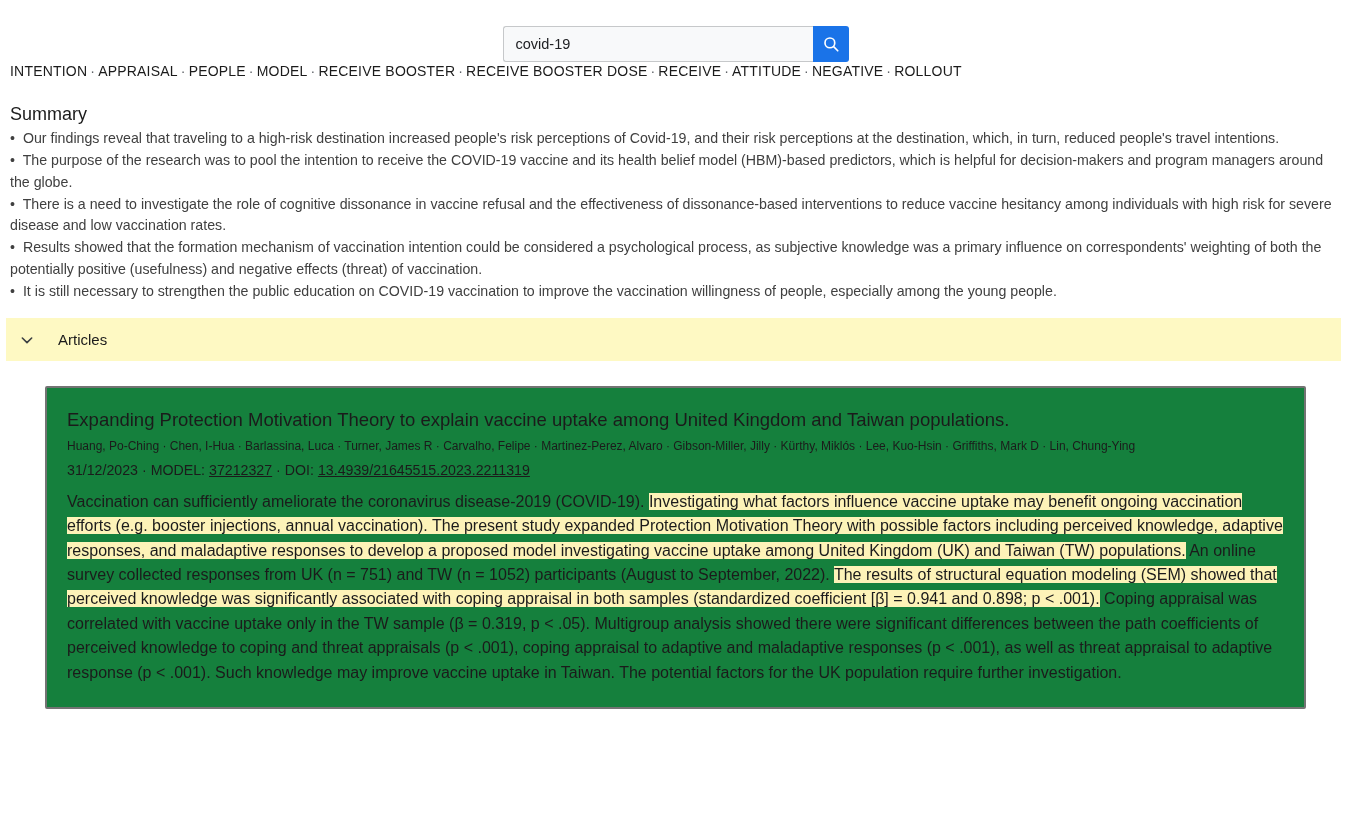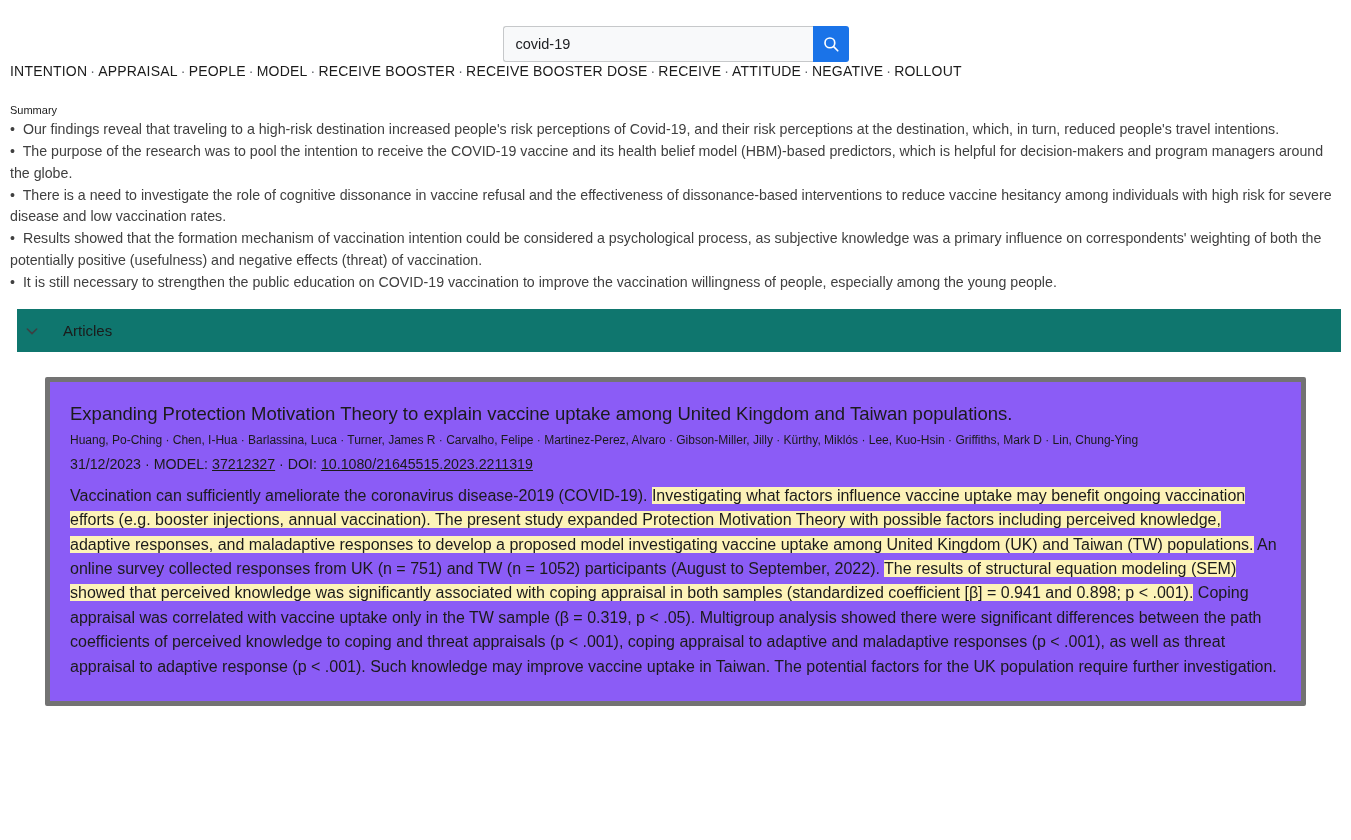--- a/index.html
+++ b/index.html
@@ -67,62 +67,62 @@
     line-height: 1.32;
     letter-spacing: 0.2px;
     color: #1b1b1b;
     margin-bottom: 2px;
   }
   .topics .sep { color: #5f6368; padding: 0 3px; }
   .topic { cursor: pointer; }
 
   
   .summary-label {
-    font-size: 11px;
+    font-size: 18px;
     margin-top: 24px;
     margin-bottom: 3px;
   }
   .summary-list { }
   .summary-item {
     font-size: 14.2px;
     line-height: 1.53;
     color: #404040;
   }
   .summary-item .bullet { margin-right: 4px; }
 
   
   .accordion {
-    margin: 16px 10px 0 17px;
-    background: #0f766e;
+    margin: 16px 10px 0 6px;
+    background: #fef9c3;
     height: 43px;
     display: flex;
     align-items: center;
-    padding-left: 6px;
+    padding-left: 12px;
     cursor: pointer;
   }
   .accordion .chev {
     width: 18px;
     height: 18px;
     margin-right: 22px;
     display: flex;
     align-items: center;
     justify-content: center;
   }
   .accordion .acc-label {
     font-size: 15px;
     color: #1b1b1b;
   }
 
   
   .card {
     margin: 25px 45px 0 45px;
-    border: 5px solid #737373;
+    border: 2px solid #737373;
     border-radius: 2px;
     padding: 20px 20px 22px 20px;
-    background: #8b5cf6;
+    background: #15803d;
   }
   .card-title {
     font-size: 18.5px;
     line-height: 1.3;
     color: #1b1b1b;
     margin-bottom: 5px;
   }
   .authors {
     font-size: 12px;
     line-height: 1.55;
@@ -191,16 +191,16 @@
 <div class="card">
   <div class="card-title">Expanding Protection Motivation Theory to explain vaccine uptake among United Kingdom and Taiwan populations.</div>
   <div class="authors">Huang, Po-Ching · Chen, I-Hua · Barlassina, Luca · Turner, James R · Carvalho, Felipe · Martinez-Perez, Alvaro · Gibson-Miller, Jilly · Kürthy, Miklós · Lee, Kuo-Hsin · Griffiths, Mark D · Lin, Chung-Ying</div>
   <div class="meta">
     <span>31/12/2023</span>
     <span>·</span>
     <span>MODEL:</span>
     <a href="#">37212327</a>
     <span>·</span>
     <span>DOI:</span>
-    <a href="#">10.1080/21645515.2023.2211319</a>
+    <a href="#">13.4939/21645515.2023.2211319</a>
   </div>
   <div class="abstract" id="article-abstract"><span>Vaccination can sufficiently ameliorate the coronavirus disease-2019 (COVID-19). </span><mark>Investigating what factors influence vaccine uptake may benefit ongoing vaccination efforts (e.g. booster injections, annual vaccination). The present study expanded Protection Motivation Theory with possible factors including perceived knowledge, adaptive responses, and maladaptive responses to develop a proposed model investigating vaccine uptake among United Kingdom (UK) and Taiwan (TW) populations.</mark><span> An online survey collected responses from UK (n = 751) and TW (n = 1052) participants (August to September, 2022). </span><mark>The results of structural equation modeling (SEM) showed that perceived knowledge was significantly associated with coping appraisal in both samples (standardized coefficient [β] = 0.941 and 0.898; p &lt; .001).</mark><span> Coping appraisal was correlated with vaccine uptake only in the TW sample (β = 0.319, p &lt; .05). Multigroup analysis showed there were significant differences between the path coefficients of perceived knowledge to coping and threat appraisals (p &lt; .001), coping appraisal to adaptive and maladaptive responses (p &lt; .001), as well as threat appraisal to adaptive response (p &lt; .001). Such knowledge may improve vaccine uptake in Taiwan. The potential factors for the UK population require further investigation.</span></div>
 </div>
 
 </body></html>

